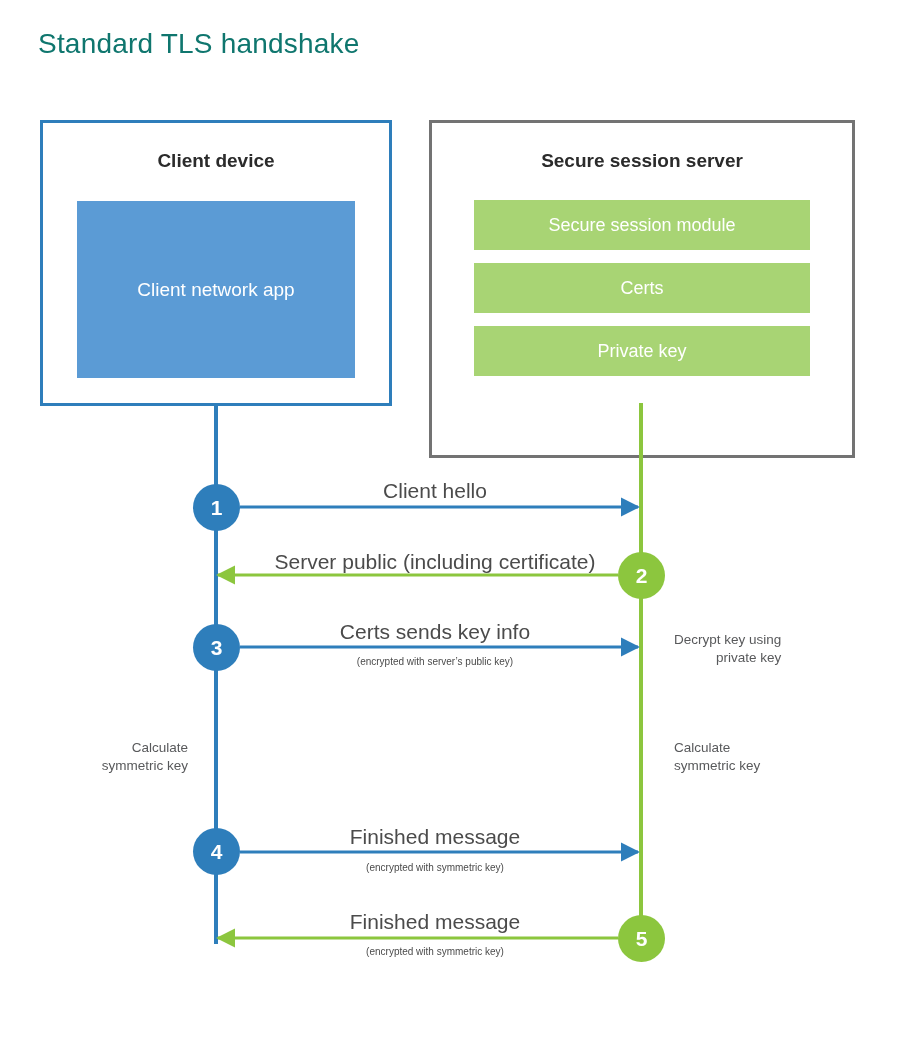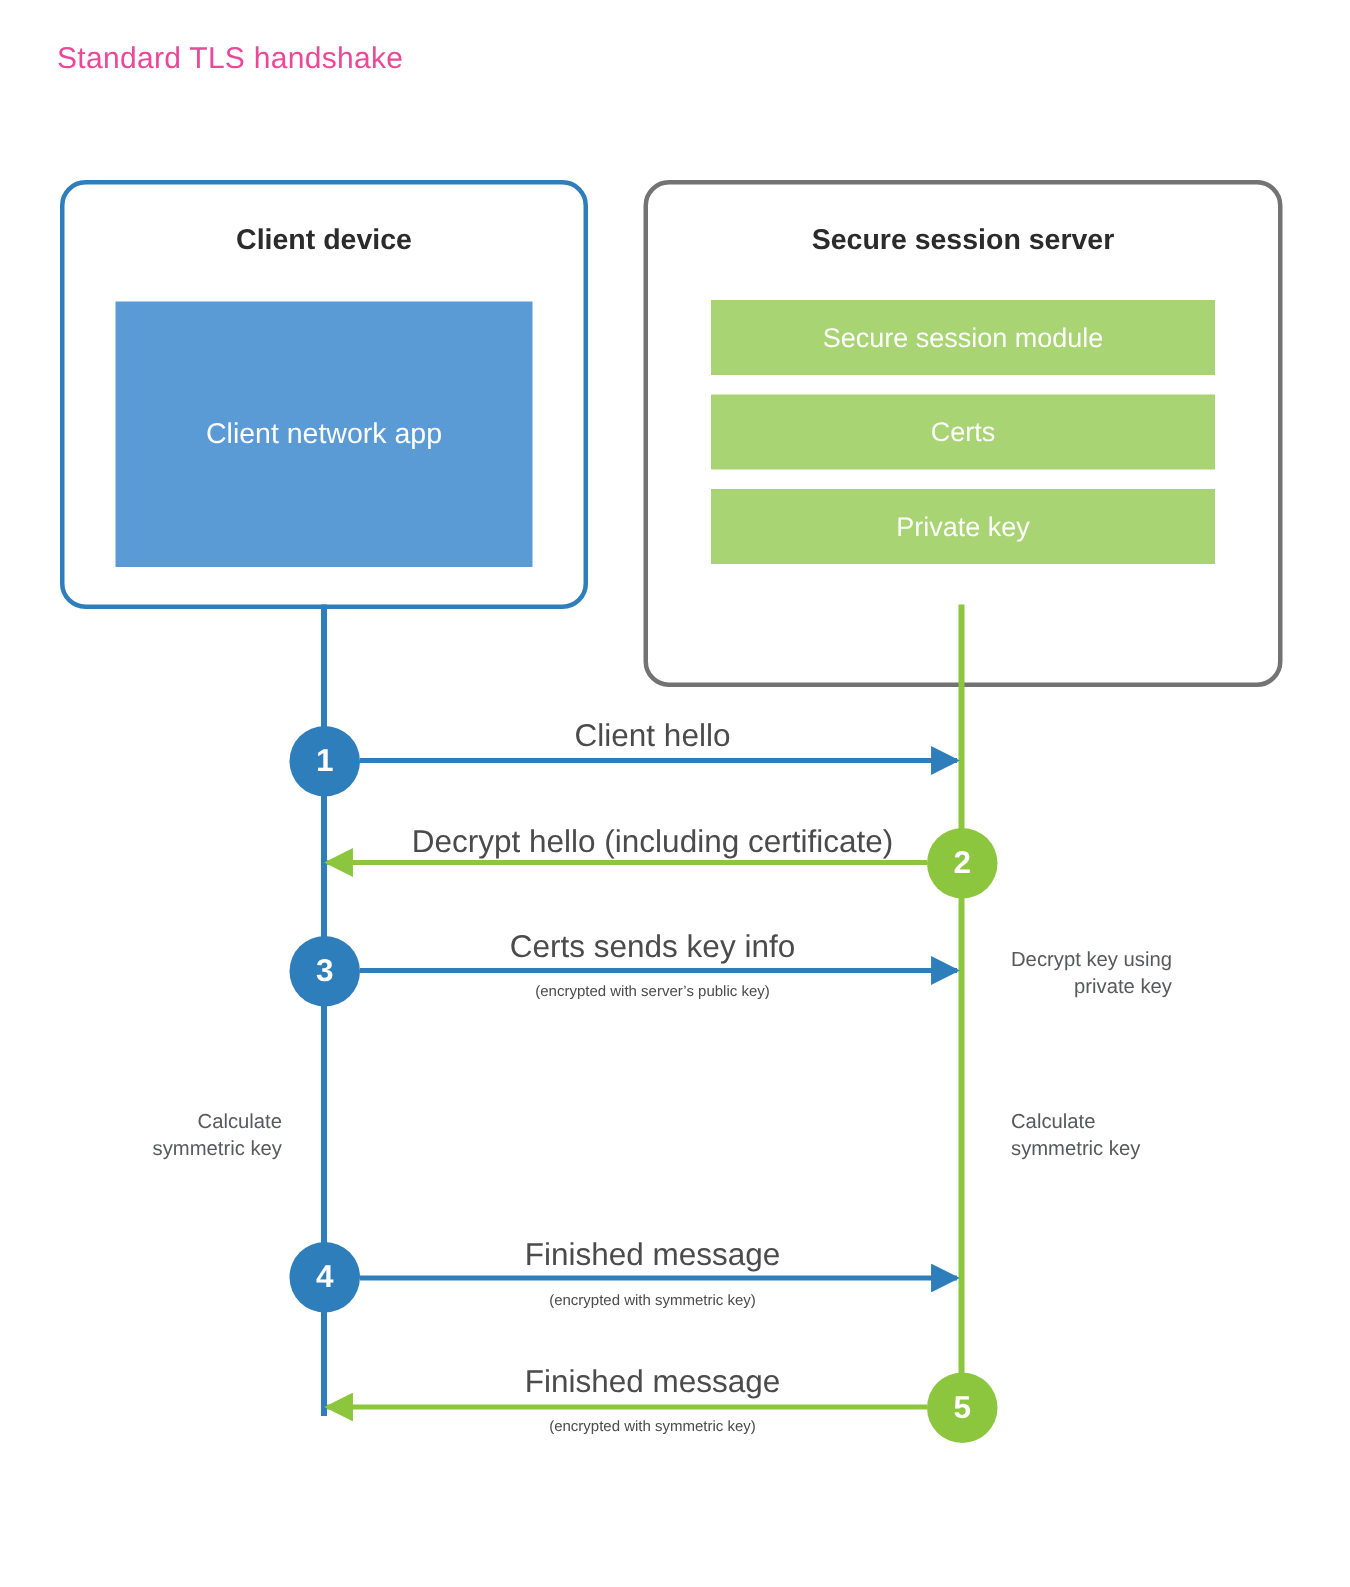--- a/index.html
+++ b/index.html
@@ -14,33 +14,32 @@
     position: relative;
     font-family: "Liberation Sans", "DejaVu Sans", sans-serif;
     overflow: hidden;
   }
 
   
   #page-title {
     position: absolute;
     left: 38px;
     top: 28px;
-    font-size: 20px;
+    font-size: 28px;
     font-weight: 400;
-    color: #ec4899;
+    color: #0f766e;
     letter-spacing: 0.2px;
     white-space: nowrap;
   }
 
   
   .actor-box {
     position: absolute;
     background: #ffffff;
     box-sizing: border-box;
-    border-radius: 17px;
   }
   #client-box {
     left: 40px;
     top: 120px;
     width: 352px;
     height: 286px;
     border: 3px solid #2e7ebb;
   }
   #server-box {
     left: 429px;
@@ -238,21 +237,21 @@
 </svg>
 
 <div class="step-circle client" id="step-circle-1">1</div>
 <div class="step-circle server" id="step-circle-2">2</div>
 <div class="step-circle client" id="step-circle-3">3</div>
 <div class="step-circle client" id="step-circle-4">4</div>
 <div class="step-circle server" id="step-circle-5">5</div>
 
 <div class="arrow-label" id="label-1">Client hello</div>
 
-<div class="arrow-label" id="label-2">Decrypt hello (including certificate)</div>
+<div class="arrow-label" id="label-2">Server public (including certificate)</div>
 
 <div class="arrow-label" id="label-3">Certs sends key info</div>
 <div class="arrow-sublabel" id="sublabel-3">(encrypted with server’s public key)</div>
 
 <div class="arrow-label" id="label-4">Finished message</div>
 <div class="arrow-sublabel" id="sublabel-4">(encrypted with symmetric key)</div>
 
 <div class="arrow-label" id="label-5">Finished message</div>
 <div class="arrow-sublabel" id="sublabel-5">(encrypted with symmetric key)</div>
 

